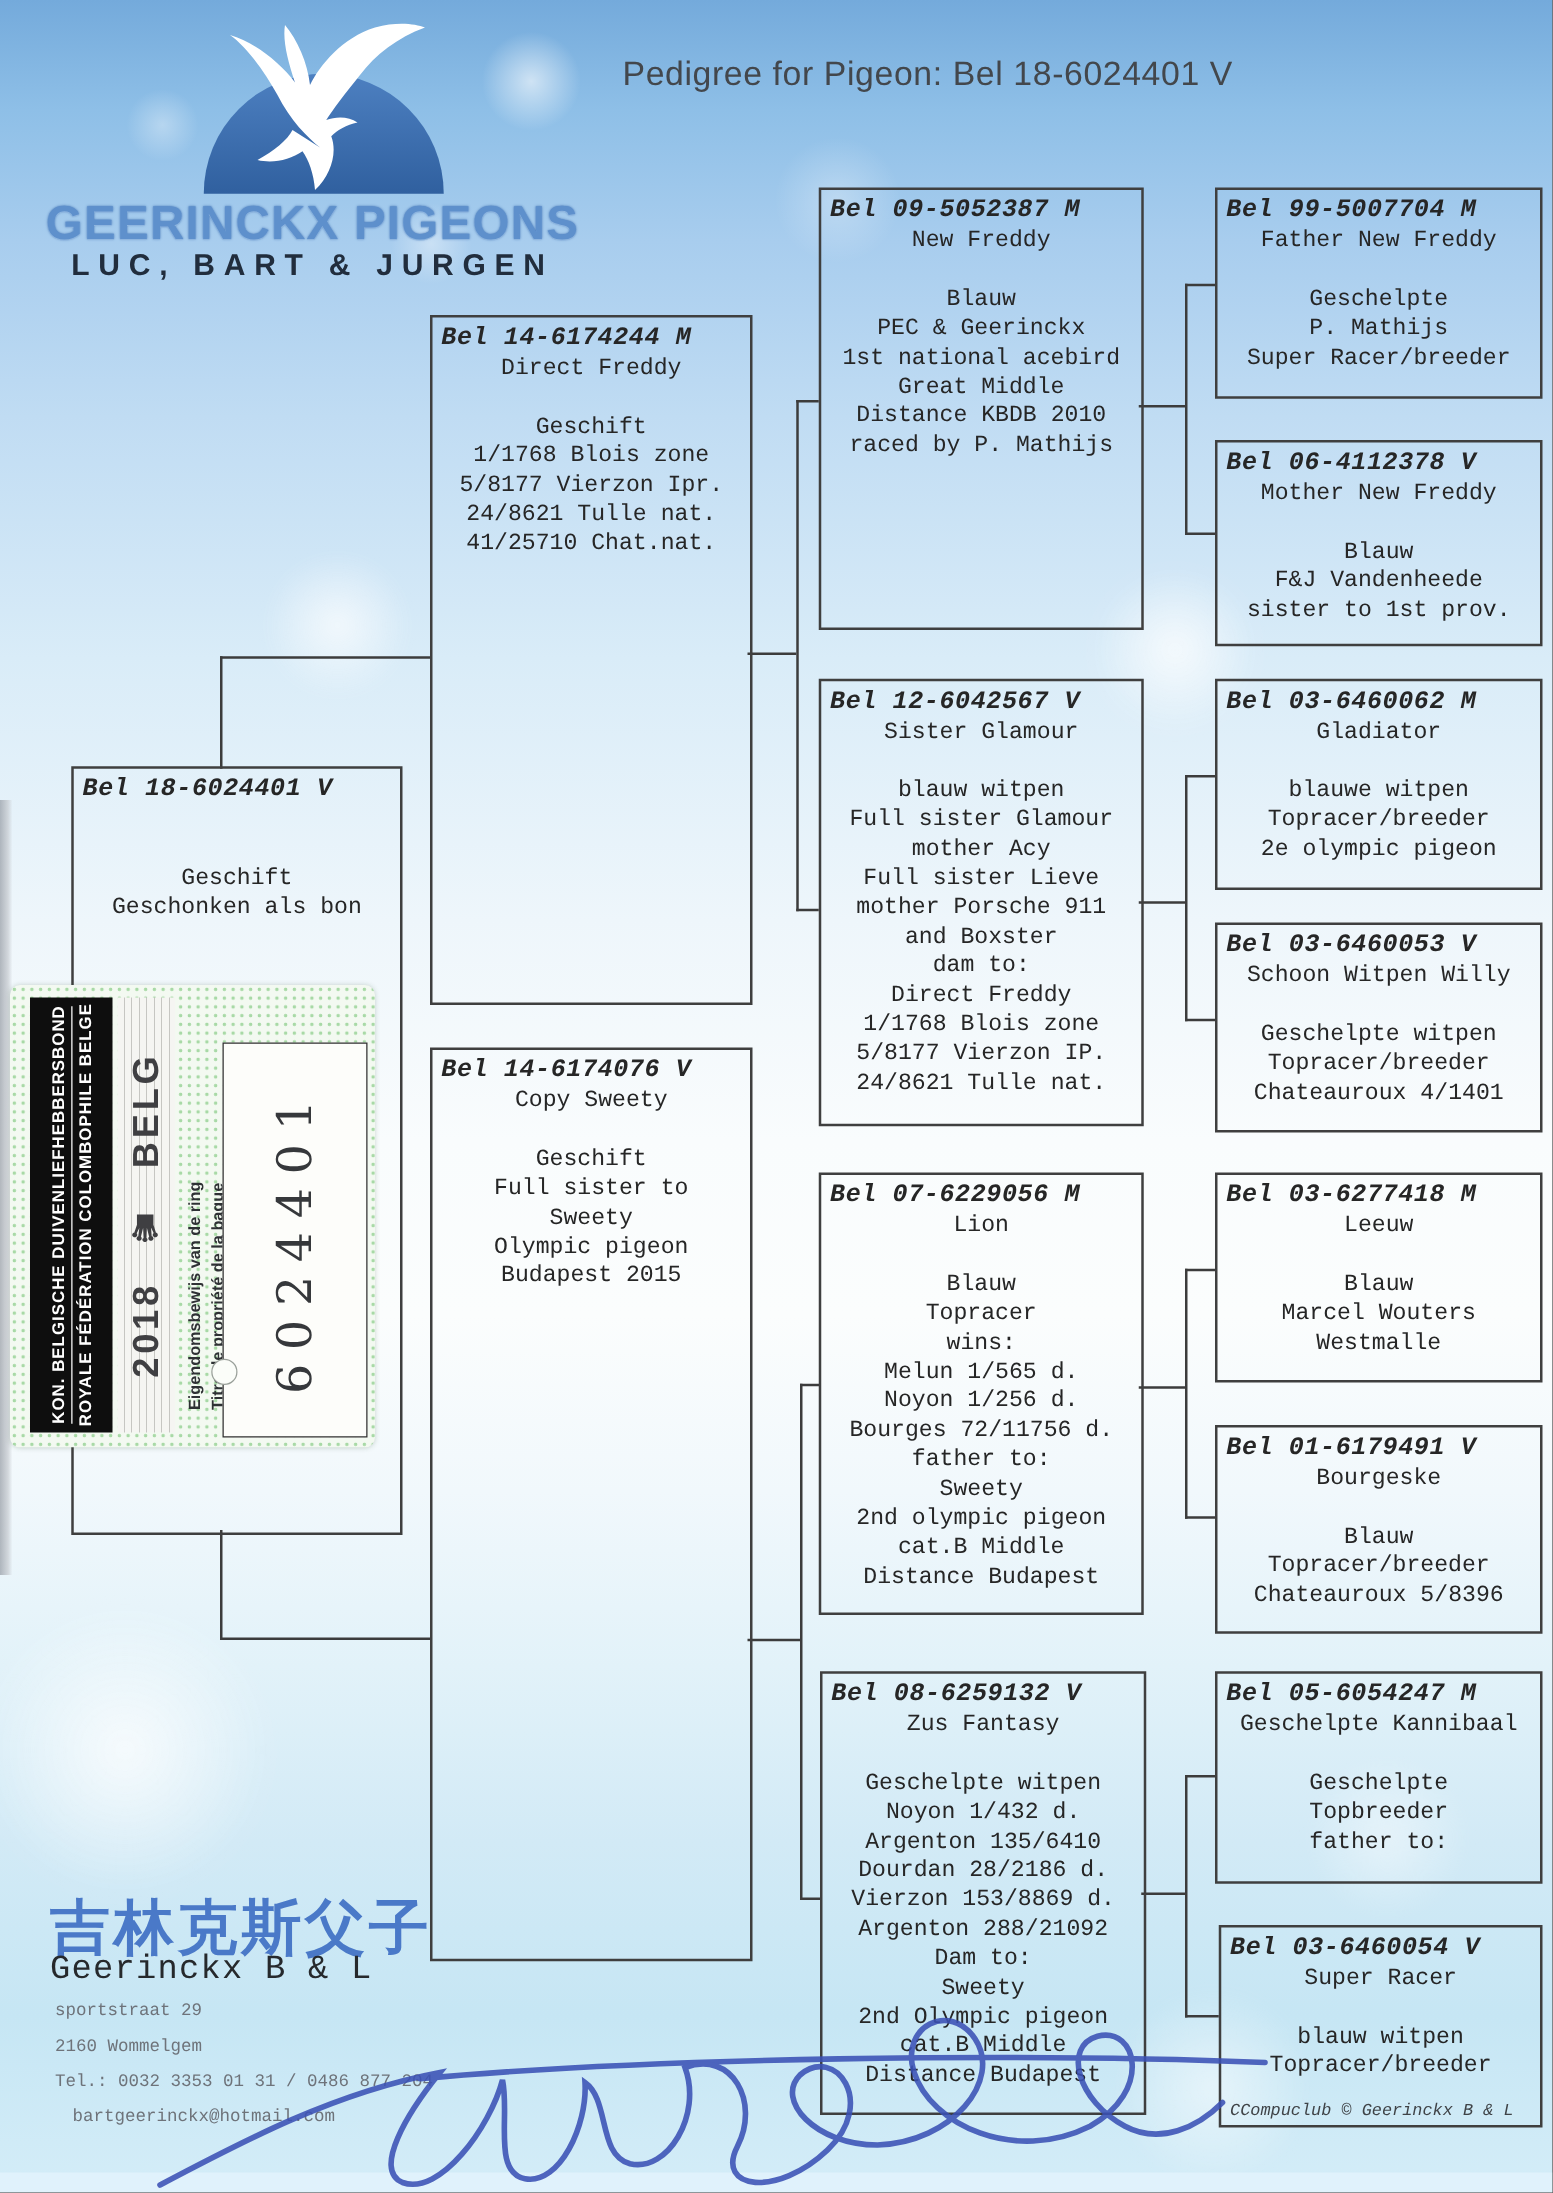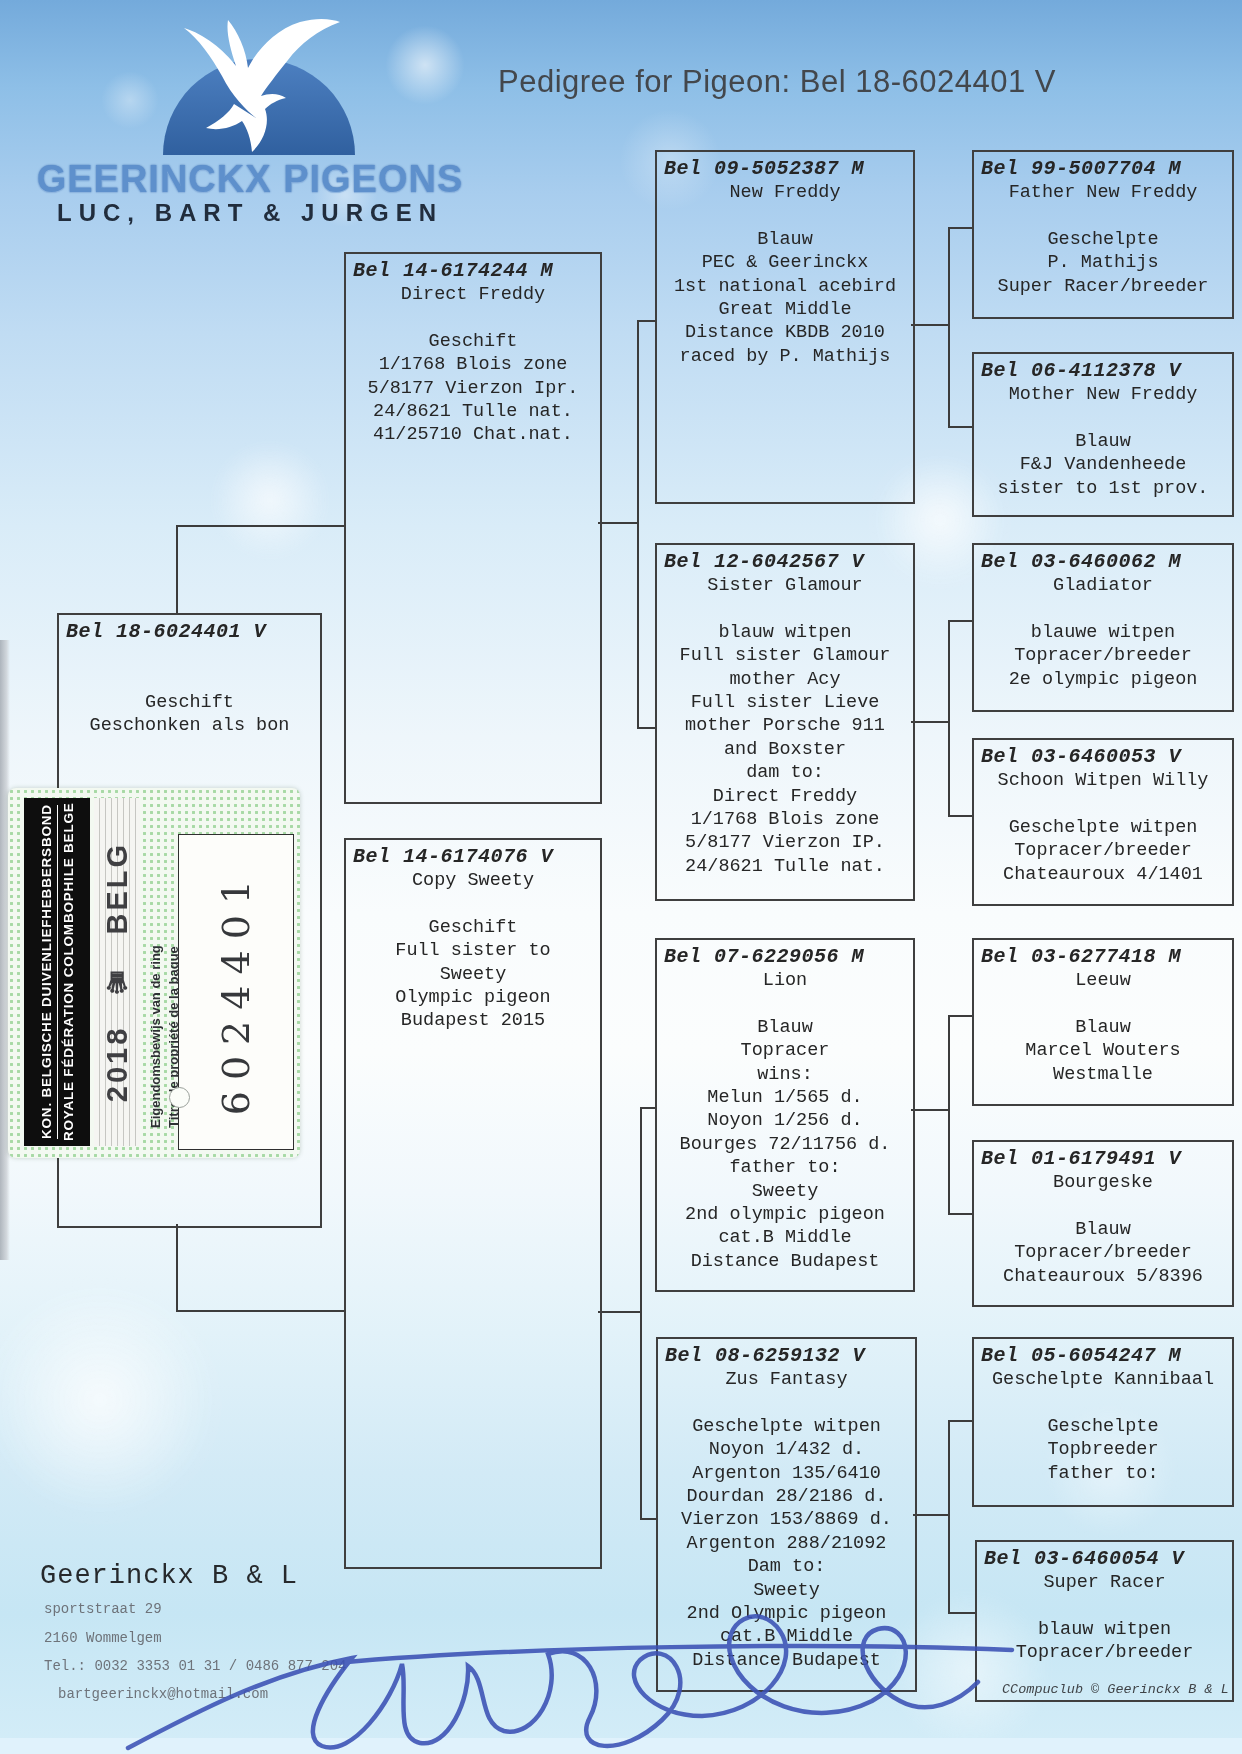--- a/index.html
+++ b/index.html
@@ -13,24 +13,24 @@
   }
   .bokeh{position:absolute;border-radius:50%;pointer-events:none;
     background:radial-gradient(circle closest-side,rgba(255,255,255,.85),rgba(255,255,255,0) 72%);}
   .pbox{position:absolute;border:2px solid #3f3f3f;color:#262626;
     font-family:"Liberation Mono","DejaVu Sans Mono",monospace;background:transparent;}
   .ring{font-weight:bold;font-style:italic;font-size:20px;line-height:25px;
     padding:4px 7px 0 7px;white-space:nowrap;letter-spacing:.5px;}
   .blines{padding:0 7px;font-size:18.5px;line-height:23.4px;white-space:nowrap;text-align:center;}
   .bl{height:23.4px;}
   .credit{position:absolute;left:7px;bottom:3px;font-style:italic;font-size:13.5px;
-    color:#3f4347;white-space:nowrap;letter-spacing:0;margin-left:18px;}
+    color:#3f4347;white-space:nowrap;letter-spacing:0;}
   .cl{position:absolute;background:#3c3c3c;}
   
-  #title{position:absolute;left:498px;top:64px;font-size:31px;color:#43474c;letter-spacing:.5px;}
+  #title{position:absolute;left:498px;top:44px;font-size:27px;color:#43474c;letter-spacing:.5px;}
   #logo-dome{position:absolute;left:163px;top:59px;width:192px;height:96px;
     border-radius:96px 96px 0 0;background:linear-gradient(180deg,#4d80c1,#30609f);}
   #logo-dove{position:absolute;left:168px;top:18px;width:180px;height:150px;}
   #logo-name{position:absolute;left:30px;top:158px;width:440px;text-align:center;
     font-size:38px;font-weight:bold;color:#5e90cc;letter-spacing:1px;
     text-shadow:0 1px 0 #8fb6e0,0 0 2px #3e6fb2;}
   #logo-sub{position:absolute;left:30px;top:199px;width:440px;text-align:center;
     font-size:24px;font-weight:bold;color:#212d3d;letter-spacing:7px;}
   
   #sticker{position:absolute;left:8px;top:788px;width:292px;height:370px;border-radius:8px;
@@ -326,20 +326,21 @@
     <div id="stk-own">
       <div class="vtext">Eigendomsbewijs van de ring</div>
       <div class="vtext">Titre de propriété de la bague</div>
     </div>
     <div id="stk-panel">
       <div id="stk-notch"></div>
       <div class="vtext">6024401</div>
     </div>
   </div>
 
+  <div id="cjk">吉林克斯父子</div>
   <div id="owner-name">Geerinckx B &amp; L</div>
   <div class="addr" style="left:44px;top:1601px">sportstraat 29</div>
   <div class="addr" style="left:44px;top:1630px">2160  Wommelgem</div>
   <div class="addr" style="left:44px;top:1658px">Tel.: 0032 3353 01 31 / 0486 877 204</div>
   <div class="addr" style="left:58px;top:1686px">bartgeerinckx@hotmail.com</div>
 
   <svg id="signature" viewBox="0 0 1242 1754">
     <g fill="none" stroke="#3b51b5" stroke-width="4.5" stroke-linecap="round" opacity="0.88">
       <path d="M336,1663 C520,1646 820,1642 1012,1650"></path>
       <path d="M128,1748 C196,1712 268,1674 352,1658

